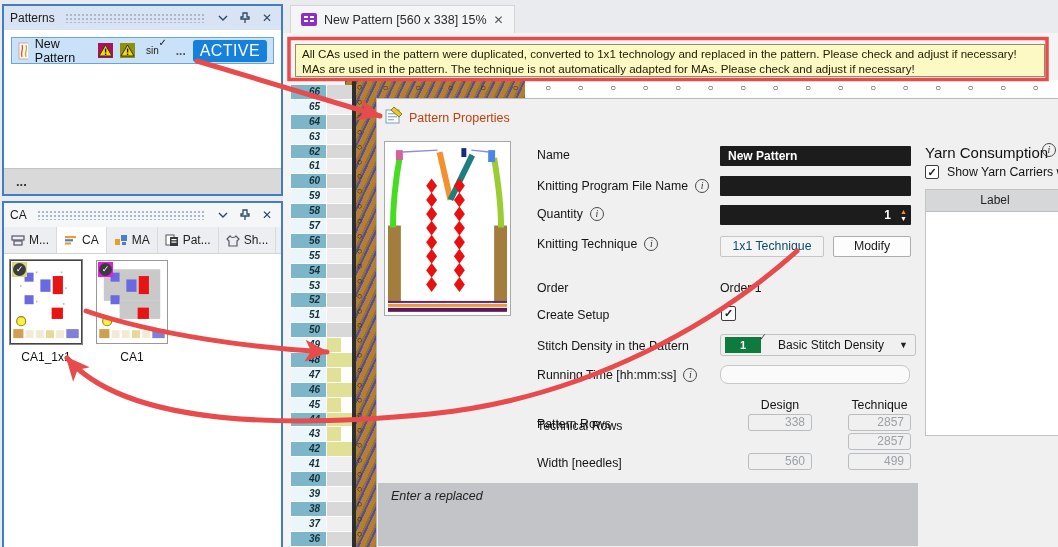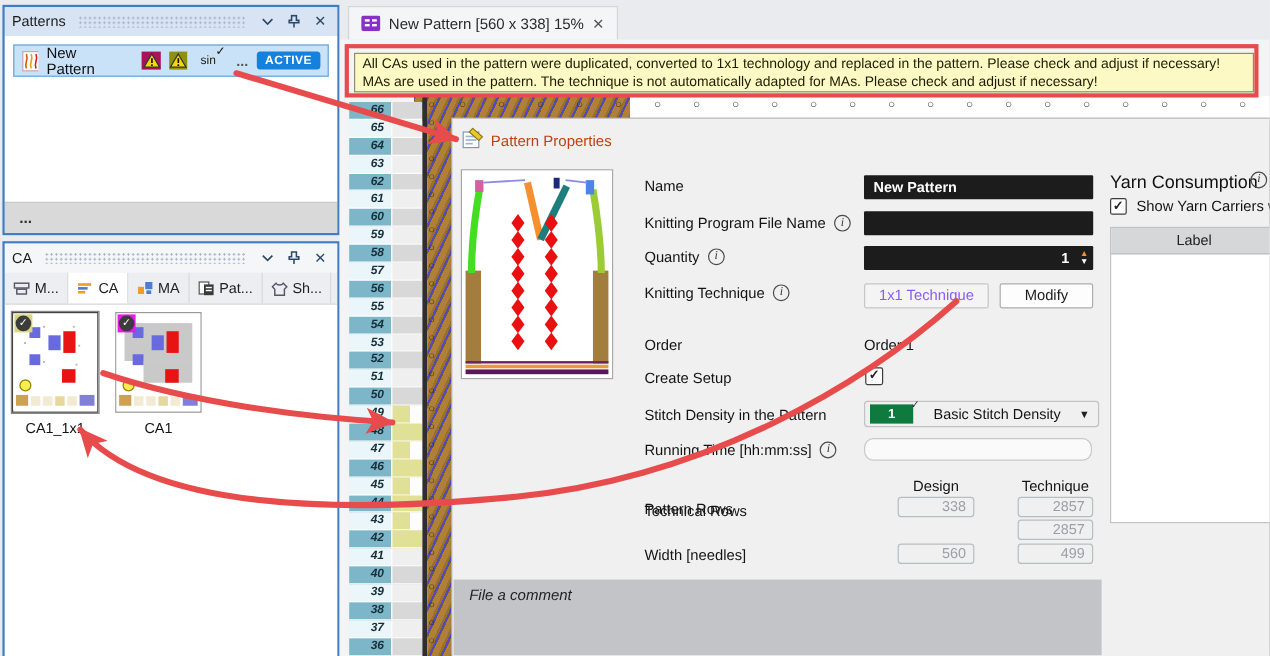--- a/index.html
+++ b/index.html
@@ -22,21 +22,21 @@
 
   
   .pattern-item { position:absolute; left:7px; top:7px; right:7px; height:27px; background:#c9e2f8; border:1px solid #6aa4d8; display:flex; align-items:center; gap:7px; padding:0 6px; }
   .pattern-item .label { font-size:12.5px; color:#101010; margin-right:14px; }
   .warnbadge { width:18px; height:15px; display:flex; align-items:center; justify-content:center; }
   .warnbadge.magenta { background:#a81457; }
   .warnbadge.olive { background:#8f8f10; }
   .sin-wrap { position:relative; font-size:10px; color:#222; margin-left:4px; }
   .sin-wrap .chk { position:absolute; top:-8px; right:-8px; font-size:10px; color:#111; }
   .dots { color:#555; font-weight:bold; font-size:12px; margin-left:10px; }
-  .active-badge { margin-left:auto; background:#1581dd; color:#fff; font-weight:bold; font-size:10px; padding:2px 7px; border-radius:3px; letter-spacing:.4px; }
+  .active-badge { margin-left:auto; background:#1581dd; color:#fff; font-weight:normal; font-size:16px; padding:2px 7px; border-radius:3px; letter-spacing:.4px; }
 
   
   .tabbar { height:27px; background:#eceef1; border-bottom:1px solid #d3d3d3; display:flex; overflow:hidden; }
   .catab { display:flex; align-items:center; gap:4px; padding:0 7px; font-size:12px; color:#222; border-right:1px solid #dadada; white-space:nowrap; }
   .catab.sel { background:#fff; }
 
   
   .thumb { position:absolute; width:72px; height:84px; background:#fff; }
   .thumb .badge { position:absolute; top:1px; left:1px; width:15px; height:15px; }
   .thumb .badge::after { content:"✓"; position:absolute; inset:1px; background:#3c3c3c; border-radius:50%; color:#fff; font-size:9px; line-height:13px; text-align:center; }
@@ -80,21 +80,21 @@
   
   #dialog { position:absolute; left:94px; top:66px; width:681px; height:448px; background:#f0f0f1; box-shadow:0 0 0 1px #b9b9b9, 2px 2px 5px rgba(0,0,0,.18); }
   .dlg-title { position:absolute; left:32px; top:12px; font-size:12.5px; color:#c2410c; }
   .dlg-label { position:absolute; left:160px; font-size:12.3px; color:#141414; display:flex; align-items:center; gap:7px; white-space:nowrap; }
   .info { display:inline-block; width:14px; height:14px; border:1px solid #4a4a4a; border-radius:50%; font-size:10px; line-height:12px; text-align:center; color:#333; font-family:"Liberation Serif",serif; font-style:italic; }
   .blackinput { position:absolute; left:343px; width:191px; height:20px; background:#1c1c1c; border-radius:1px; color:#fff; font-size:12px; font-weight:bold; line-height:20px; padding:0 8px; }
   .spin { position:absolute; right:4px; top:0; height:20px; display:flex; flex-direction:column; justify-content:center; line-height:7px; }
   .spin .up { color:#f49030; font-size:7px; }
   .spin .dn { color:#fff; font-size:7px; }
   .btn { position:absolute; height:21px; font-size:12.3px; text-align:center; line-height:19px; border-radius:2px; }
-  #tech-btn { left:343px; width:104px; background:#f4f4f4; border:1px solid #c6c6c6; color:#8b5cf6; }
+  #tech-btn { left:343px; width:104px; background:#f4f4f4; border:1px solid #c6c6c6; color:#0c4a6e; }
   #modify-btn { left:456px; width:78px; background:#fdfdfd; border:1px solid #adadad; color:#1a1a1a; }
   .checkbox { position:absolute; width:15px; height:15px; background:#fdfdfd; border:1.6px solid #3c3c3c; border-radius:2px; font-size:11px; font-weight:bold; color:#222; text-align:center; line-height:13px; }
   #density-dd { position:absolute; left:343px; top:235px; width:196px; height:22px; background:#f0f0f0; border:1px solid #c2c2c2; border-radius:3px; }
   #density-badge { position:absolute; left:4px; top:2px; width:36px; height:16px; background:#0e7a3e; color:#fff; font-size:11px; font-weight:bold; text-align:center; line-height:16px; }
   #density-chk { position:absolute; left:38px; top:-3px; font-size:9px; color:#333; }
   #density-text { position:absolute; left:48px; right:22px; text-align:center; font-size:12px; color:#141414; line-height:20px; }
   #density-arrow { position:absolute; right:7px; top:5px; font-size:9px; color:#222; }
   #runtime-input { position:absolute; left:343px; top:266px; width:190px; height:19px; background:#fafafa; border:1px solid #c6c8ca; border-radius:8px; }
   .colhdr { position:absolute; font-size:12.3px; color:#141414; text-align:center; }
   .valbox { position:absolute; height:17px; border:1px solid #b9bdc1; border-radius:3px; color:#9aa0a6; font-size:12px; text-align:right; line-height:15px; padding-right:6px; }
@@ -591,21 +591,21 @@
     <div id="runtime-input"></div>
 
     <div class="colhdr" style="left:371px; top:299px; width:64px;">Design</div>
     <div class="colhdr" style="left:455px; top:299px; width:95px;">Technique</div>
     <div class="valbox" style="left:371px; top:315px; width:64px;">338</div>
     <div class="valbox" style="left:471px; top:315px; width:63px;">2857</div>
     <div class="valbox" style="left:471px; top:334px; width:63px;">2857</div>
     <div class="valbox" style="left:371px; top:354px; width:64px;">560</div>
     <div class="valbox" style="left:471px; top:354px; width:63px;">499</div>
 
-    <div id="comment">File a comment</div>
+    <div id="comment">Enter a replaced</div>
 
     <span id="yarn-title">Yarn Consumption</span>
     <span class="info" id="yarn-info">i</span>
     <div id="yarn-check-row">
       <span class="checkbox">✓</span>
       <span class="lbl">Show Yarn Carriers w</span>
     </div>
     <div id="yarn-table">
       <div class="hdr">Label</div>
     </div>

